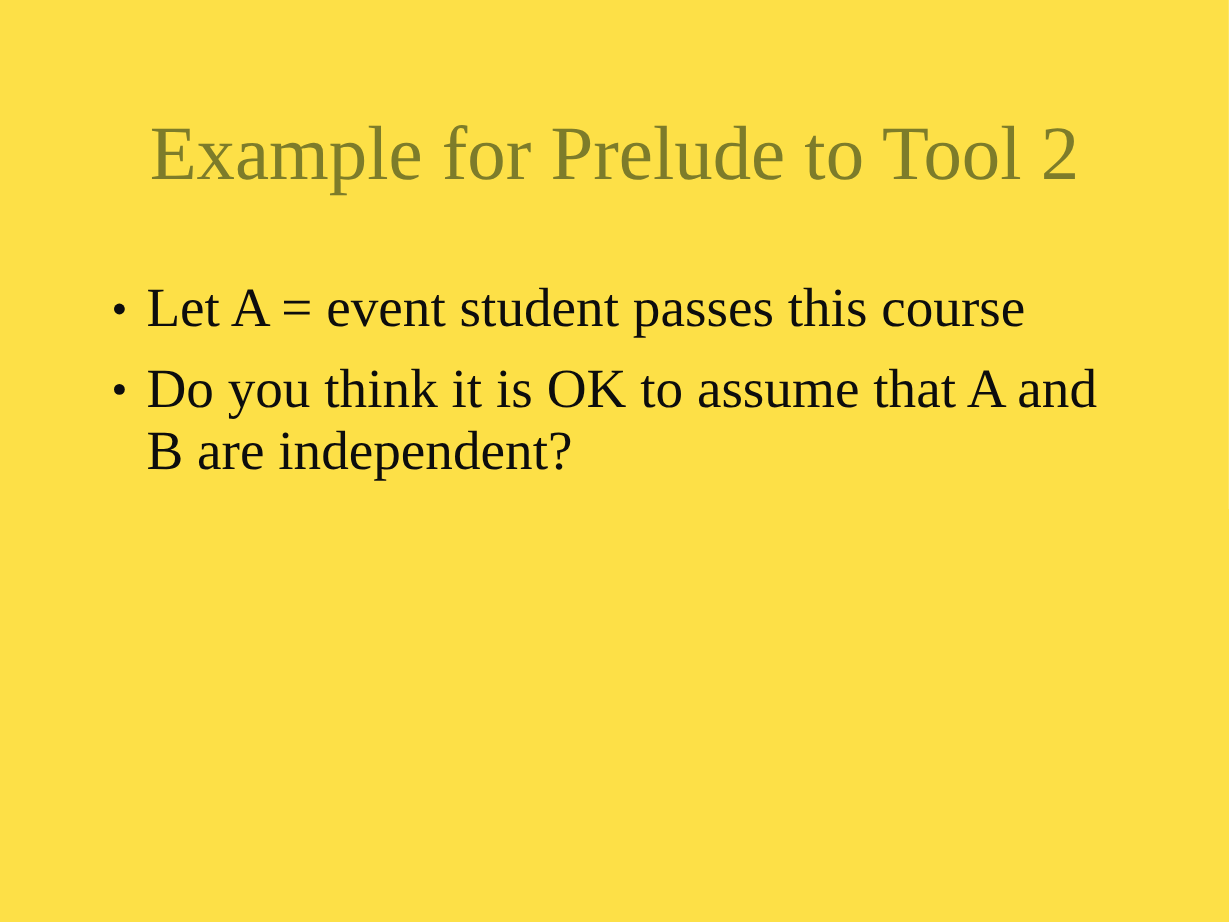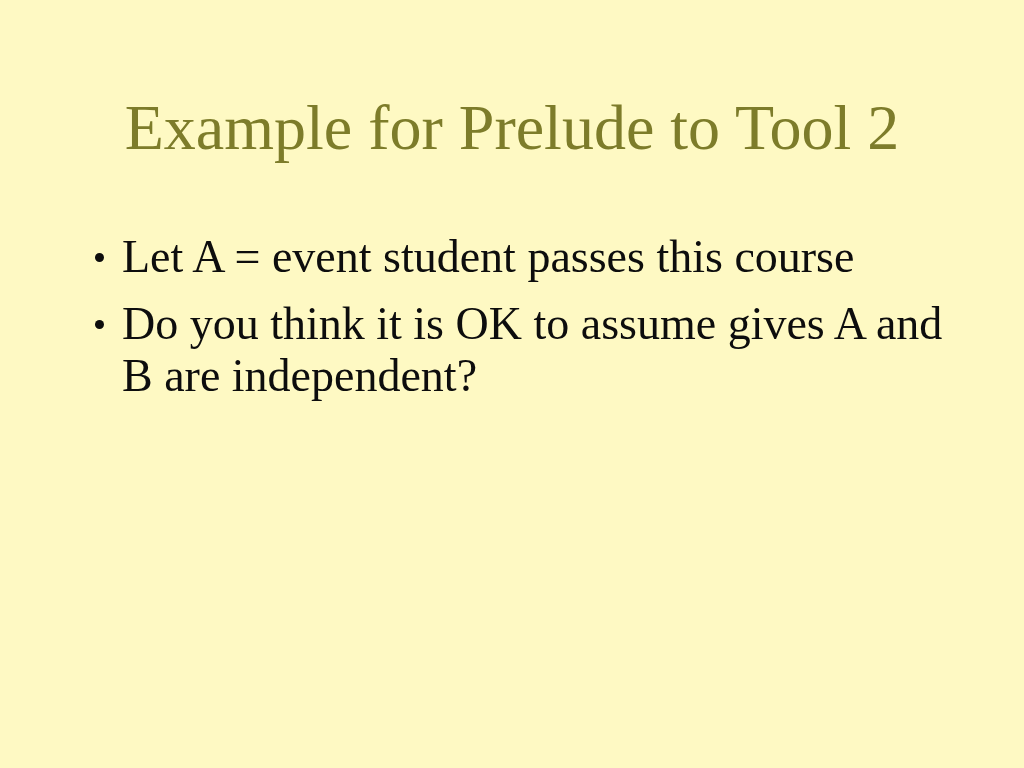--- a/index.html
+++ b/index.html
@@ -3,21 +3,21 @@
 <meta charset="utf-8">
 <style>
   html, body {
     margin: 0;
     padding: 0;
   }
   .slide {
     position: relative;
     width: 1024px;
     height: 768px;
-    background: #fef9c3;
+    background: #fde047;
     overflow: hidden;
     font-family: "Liberation Serif", "DejaVu Serif", serif;
   }
   .slide-title {
     position: absolute;
     top: 88px;
     left: 0;
     width: 100%;
     margin: 0;
     text-align: center;
@@ -61,16 +61,16 @@
 <div class="slide">
   <h1 class="slide-title">Example for Prelude to Tool 2</h1>
 
   <ul class="bullet-list">
     <li class="bullet-item">
       <span class="bullet-dot"></span>
       <span class="bullet-text">Let A = event student passes this course</span>
     </li>
     <li class="bullet-item">
       <span class="bullet-dot"></span>
-      <span class="bullet-text">Do you think it is OK to assume gives A and B are independent?</span>
+      <span class="bullet-text">Do you think it is OK to assume that A and B are independent?</span>
     </li>
   </ul>
 </div>
 
 </body></html>

